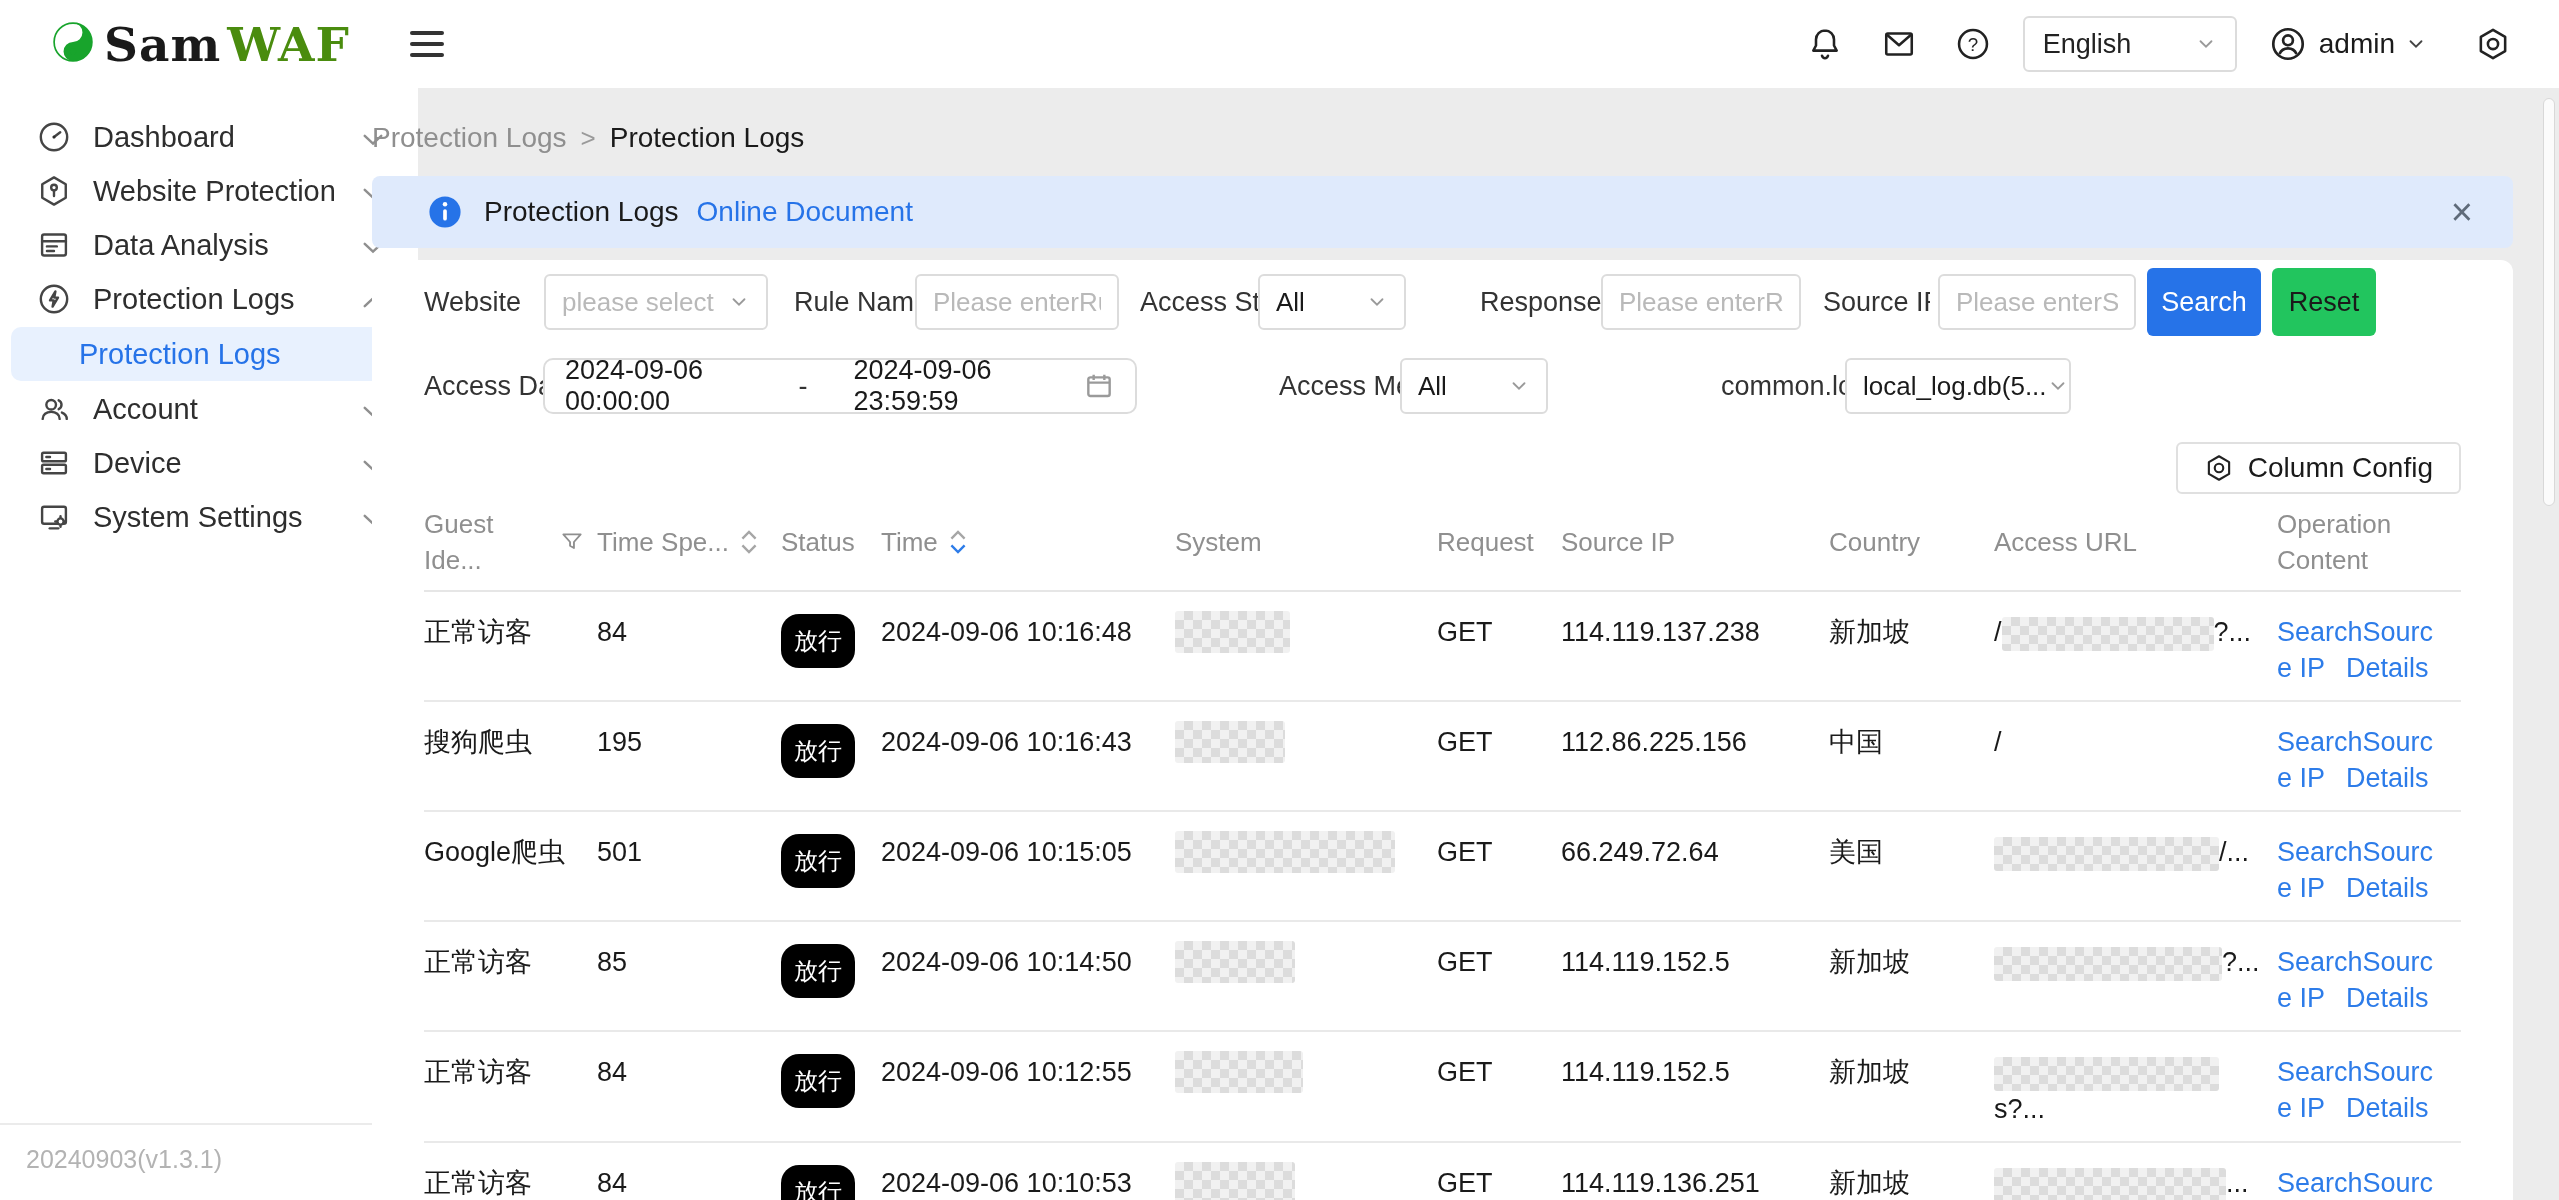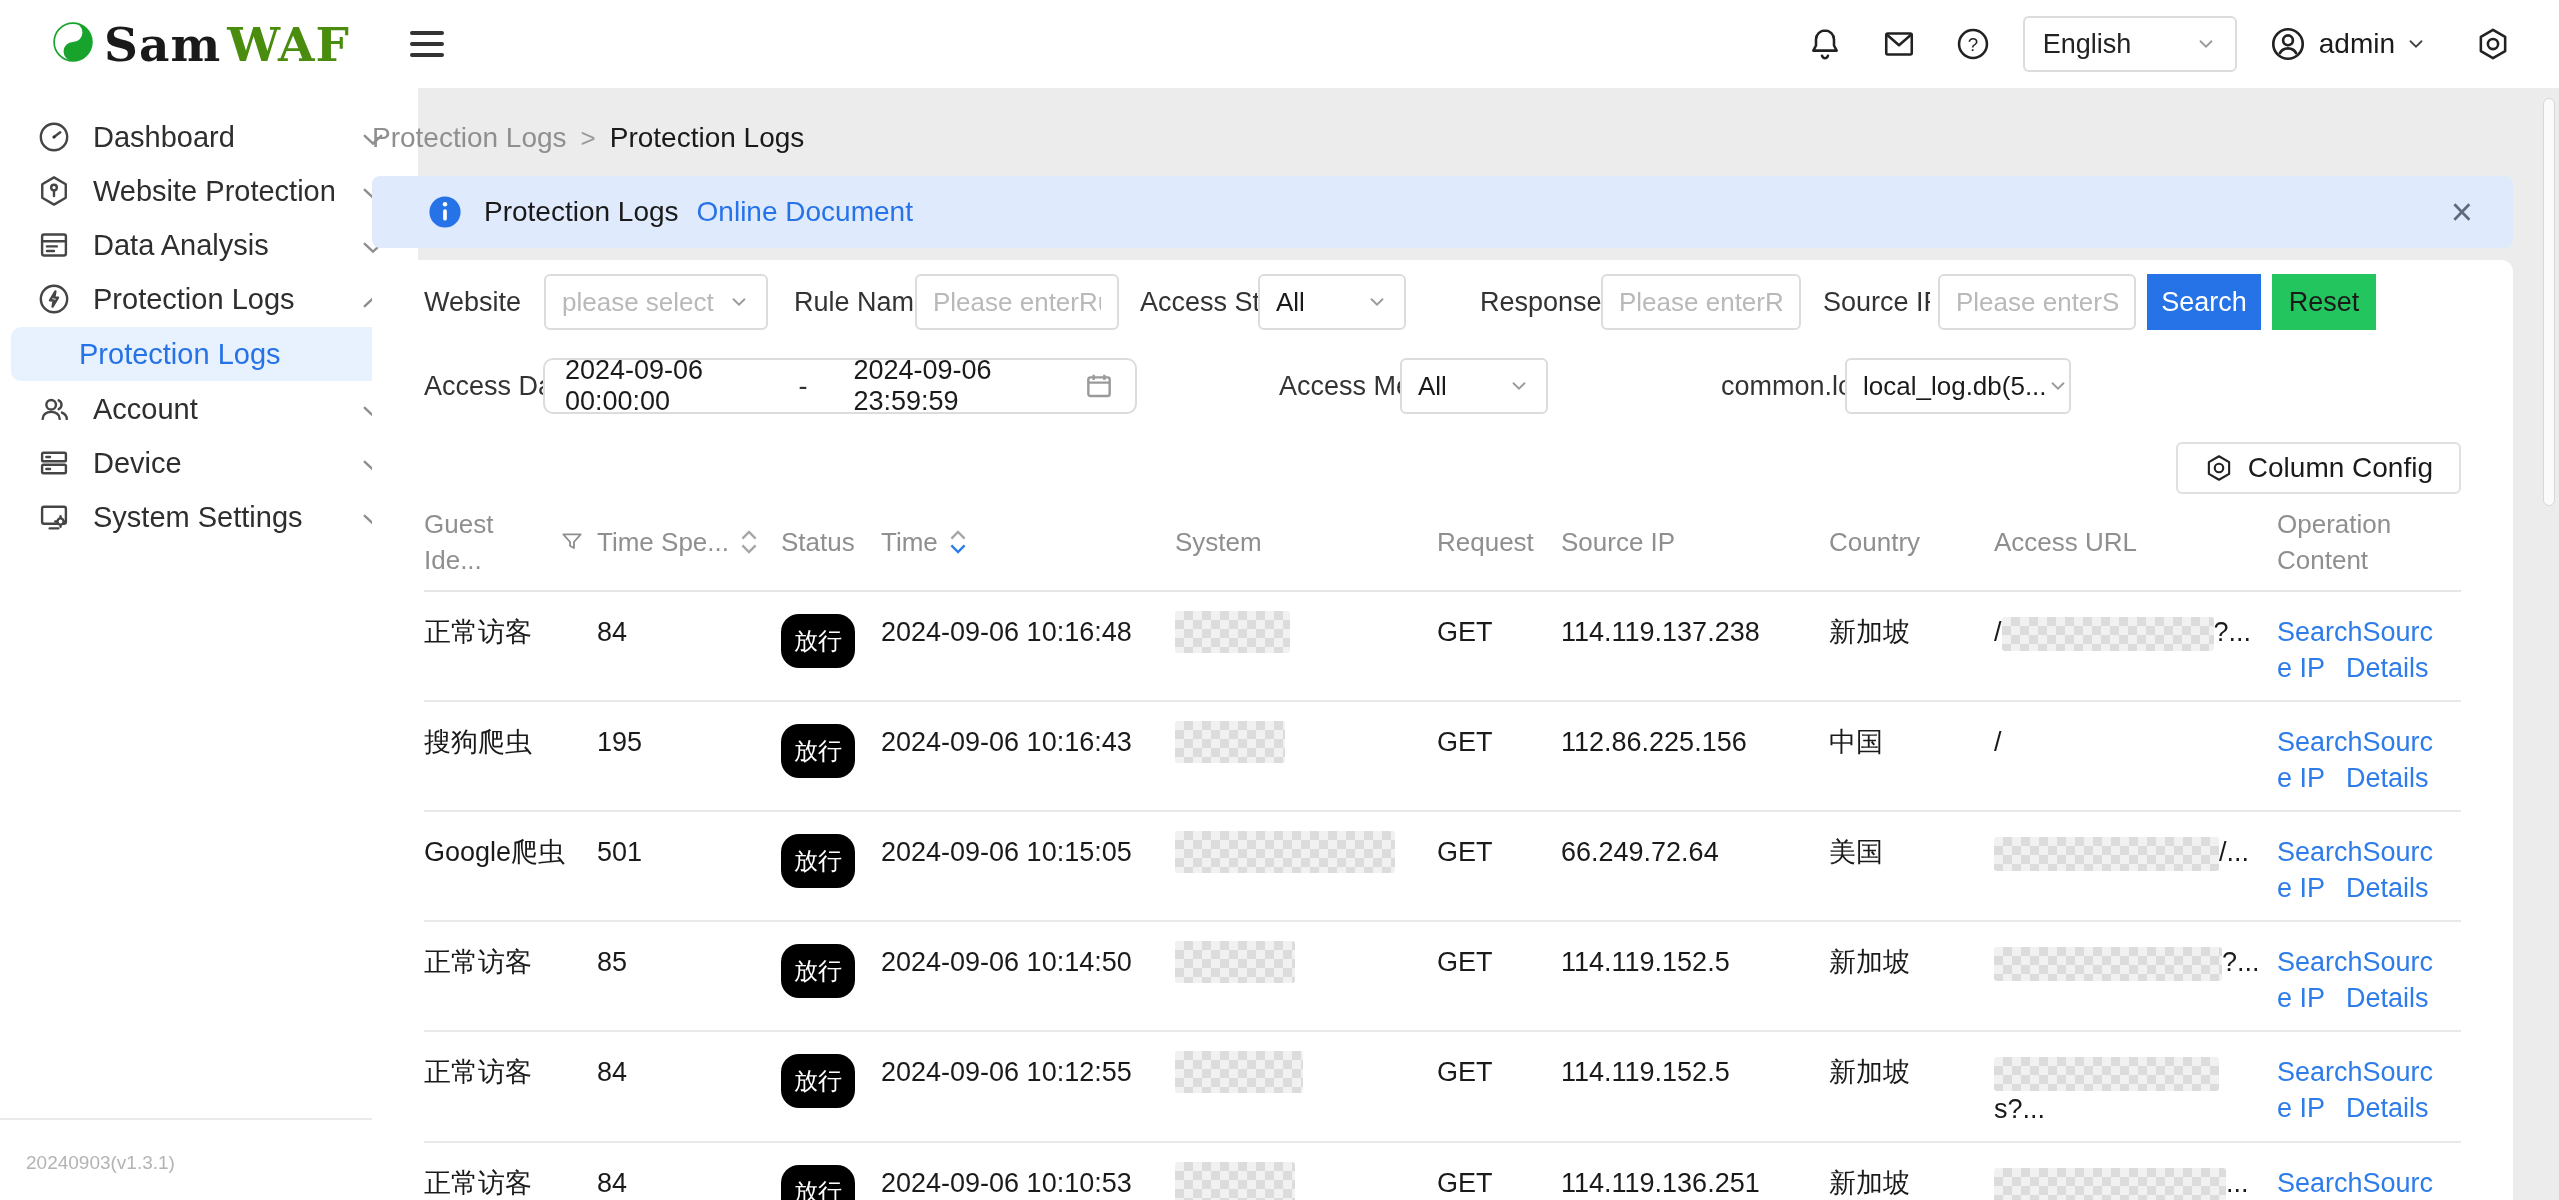--- a/index.html
+++ b/index.html
@@ -29,21 +29,21 @@
   
   .sidebar{ position:absolute; left:0; top:88px; width:418px; height:1112px; background:#fff; }
   .side-menu{ padding-top:22px; }
   .side-item{ height:54px; display:flex; align-items:center; padding:0 34px 0 37px; cursor:pointer; font-size:29px; color:#2e2e2e;}
   .side-item .side-icon{ width:34px; height:34px; margin-right:22px; display:flex; align-items:center;}
   .side-item .side-icon svg{ width:34px; height:34px;}
   .side-item .side-chevron{ margin-left:auto; color:#8f8f8f;}
   .side-subitem{ height:54px; margin:1px 11px; border-radius:10px; display:flex; align-items:center;
     padding-left:68px; font-size:29px; color:#2e2e2e; cursor:pointer;}
   .side-subitem.active{ background:#e8f1fe; color:#2673e8;}
-  .side-footer{ position:absolute; left:0; bottom:0; width:100%; border-top:2px solid #ebebeb; padding:32px 26px 26px; font-size:19px; color:#b3b3b3;}
+  .side-footer{ position:absolute; left:0; bottom:0; width:100%; border-top:2px solid #ebebeb; padding:20px 26px 26px; font-size:25px; color:#b3b3b3;}
 
   
   .main{ position:absolute; left:348px; top:88px; width:2211px; height:1112px; padding-left:24px; }
   .breadcrumb{ margin-top:34px; font-size:28px; display:flex; align-items:center; gap:14px;}
   .breadcrumb .bc-parent{ color:#8f8f8f; cursor:pointer;}
   .breadcrumb .bc-sep{ color:#9a9a9a; font-size:26px;}
   .breadcrumb .bc-current{ color:#1a1a1a;}
 
   .banner{ margin-top:22px; width:2141px; height:72px; background:#dfeafc; border-radius:8px;
     display:flex; align-items:center; padding:0 40px 0 56px; font-size:28px;}
@@ -58,21 +58,21 @@
   .filter-row{ display:flex; align-items:center; height:56px; }
   .filter-row + .filter-row{ margin-top:28px;}
   .f-label{ font-size:27px; color:#333; white-space:nowrap; overflow:hidden;}
   .f-select{ height:56px; border:2px solid #dcdcdc; border-radius:6px; background:#fff;
     display:flex; align-items:center; padding:0 16px; font-size:26px; color:#1a1a1a; cursor:pointer;}
   .f-select .chev{ margin-left:auto; color:#9a9a9a;}
   .f-select .placeholder{ color:#b9b9b9;}
   input.f-input{ height:56px; border:2px solid #dcdcdc; border-radius:6px; padding:0 16px; font-size:26px;
     font-family:inherit; color:#1a1a1a; outline:none;}
   input.f-input::placeholder{ color:#b9b9b9;}
-  .btn{ height:56px; border:none; border-radius:0; font-size:27px; font-family:inherit; cursor:pointer;}
+  .btn{ height:68px; border:none; border-radius:6px; font-size:27px; font-family:inherit; cursor:pointer;}
   .btn-primary{ background:#2673e8; color:#fff;}
   .btn-default{ background:#22c55e; color:#1a1a1a;}
   .date-range{ height:56px; border:2px solid #dcdcdc; border-radius:10px; display:flex; align-items:center;
     padding:0 20px; font-size:27px; color:#1a1a1a; cursor:pointer;}
   .date-range .dash{ margin:0 46px 0 60px; color:#333;}
   .date-range .cal{ margin-left:56px; color:#9a9a9a; display:flex;}
   .date-range .cal svg{ width:32px; height:32px;}
 
   .colcfg-row{ margin-top:28px; display:flex; justify-content:flex-end; }
   .colcfg-btn{ height:52px; border:2px solid #e0e0e0; border-radius:6px; background:#fff;

